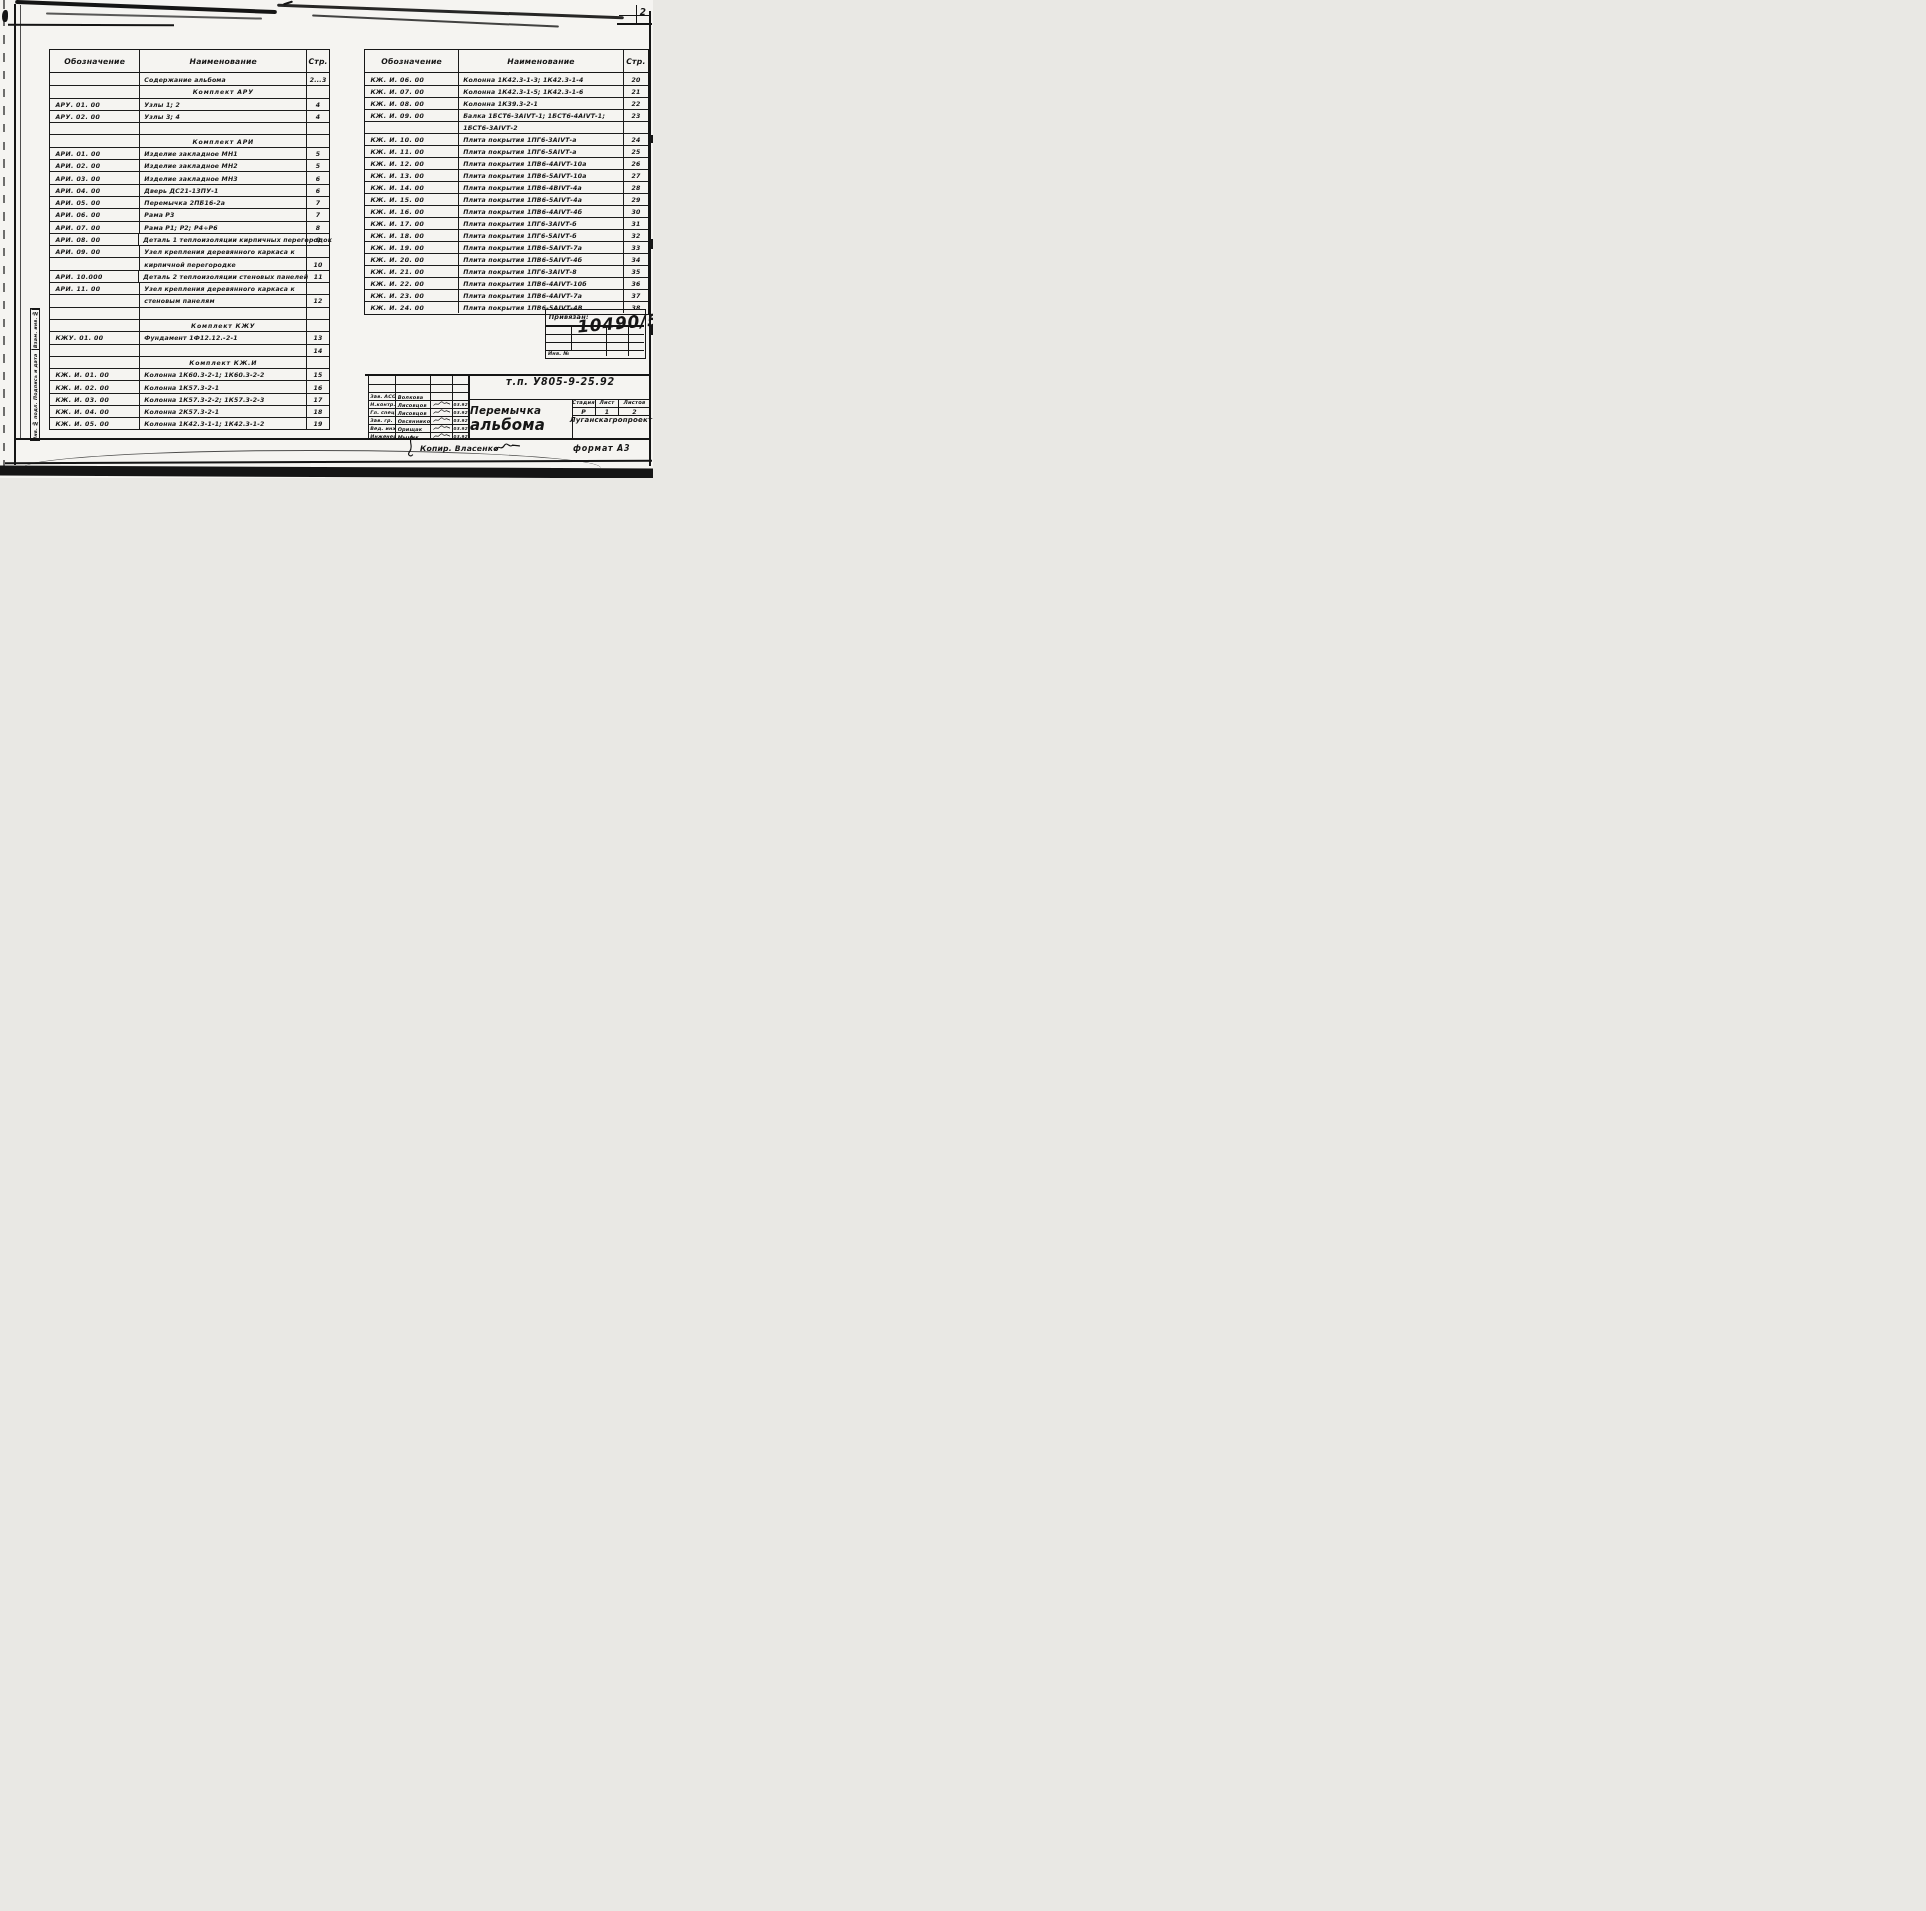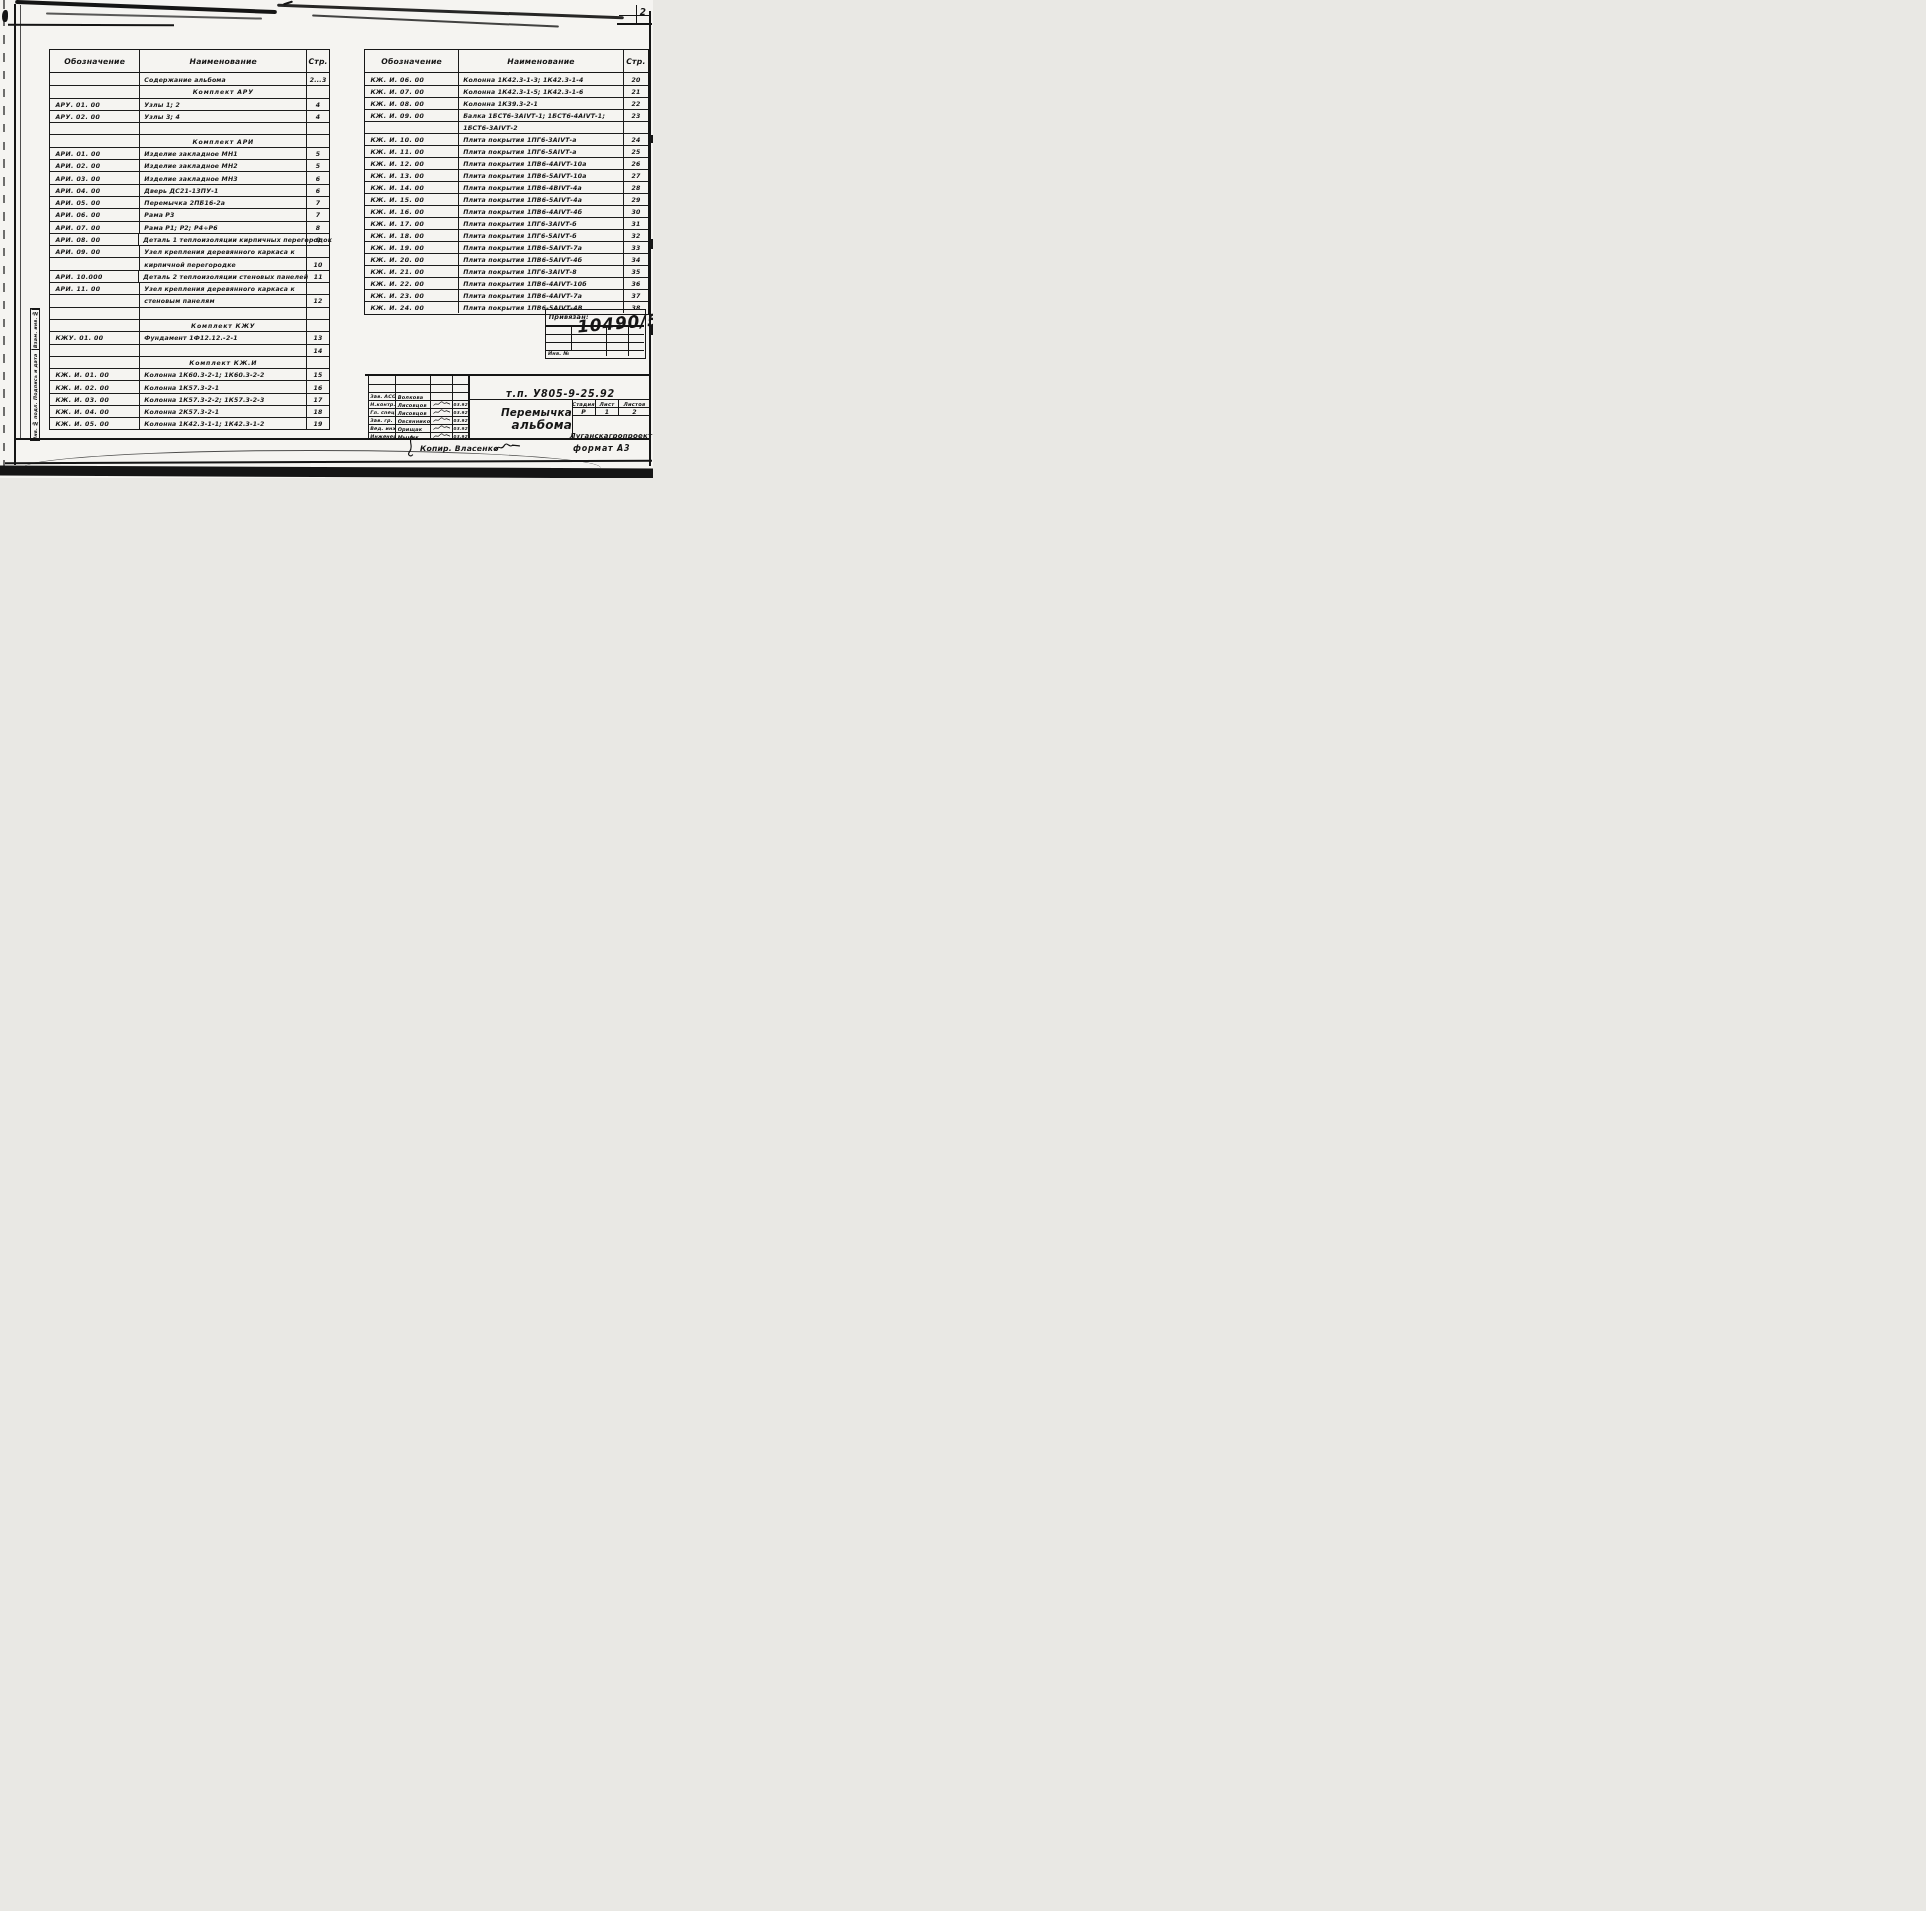--- a/index.html
+++ b/index.html
@@ -21,21 +21,21 @@
   .cn.sec{justify-content:center;padding-left:0;letter-spacing:0.8px;}
   #ltable .cd{width:90px;} #ltable .cn{width:168px;} #ltable .cp{width:23px;}
   #rtable .cd{width:94px;} #rtable .cn{width:166px;} #rtable .cp{width:25.4px;}
   
   .sigrow{display:flex;border-top:0.8px solid #1a1a1a;box-sizing:border-box;align-items:center;}
   .sigrow .sc{height:100%;box-sizing:border-box;display:flex;align-items:center;overflow:hidden;}
   .sc.role{width:27px;padding-left:1.2px;font-size:4.8px;}
   .sc.nm{width:35px;border-left:0.8px solid #1a1a1a;padding-left:1.2px;font-size:5px;}
   .sc.sg{width:23px;border-left:0.8px solid #1a1a1a;justify-content:center;}
   .sc.dt{width:16px;border-left:0.8px solid #1a1a1a;justify-content:center;font-size:4.2px;}
-  .cellbox{position:absolute;box-sizing:border-box;border:1.2px solid #171717;display:flex;align-items:flex-end;justify-content:center;}
+  .cellbox{position:absolute;box-sizing:border-box;border:1.2px solid #171717;display:flex;align-items:flex-start;justify-content:center;}
   .vtext{writing-mode:vertical-rl;transform:rotate(180deg);display:flex;align-items:center;justify-content:center;}
   svg{display:block;}
 </style>
 </head>
 <body>
 
 <div class="sheet">
 
   <div class="abs ink" style="left:15.4px;top:4.6px;width:262px;height:3.9px;transform:rotate(2.2deg);border-radius:2.3px;"></div>
   <div class="abs ink" style="left:277px;top:10px;width:347px;height:3.1px;transform:rotate(2.1deg);border-radius:1.9px;opacity:.92;"></div>
@@ -413,21 +413,21 @@
         </div>
       </div>
   </div>
 
   <div class="cellbox hw" style="left:469px;top:376px;width:182px;height:23.5px;border-top:none;border-right:none;">
     <span style="font-size:9.6px;letter-spacing:0.8px;">т.п. У805-9-25.92</span>
   </div>
 
   <div class="cellbox hw" style="left:469px;top:399px;width:104px;height:40px;border-top:none;flex-direction:column;border-bottom:none;">
     <span style="font-size:10.4px;">Перемычка</span>
-    <span style="font-size:12px;">альбома</span>
+    <span style="font-size:15px;">альбома</span>
   </div>
 
   <div class="cellbox hw" style="left:572px;top:399px;width:24px;height:8.5px;border-top:none;border-left:none;">
     <span style="font-size:5.2px;">Стадия</span>
   </div>
   <div class="cellbox hw" style="left:596px;top:399px;width:23px;height:8.5px;border-top:none;border-left:none;">
     <span style="font-size:5.2px;">Лист</span>
   </div>
   <div class="cellbox hw" style="left:619px;top:399px;width:31px;height:8.5px;border-top:none;border-left:none;border-right:none;">
     <span style="font-size:5.2px;">Листов</span>

